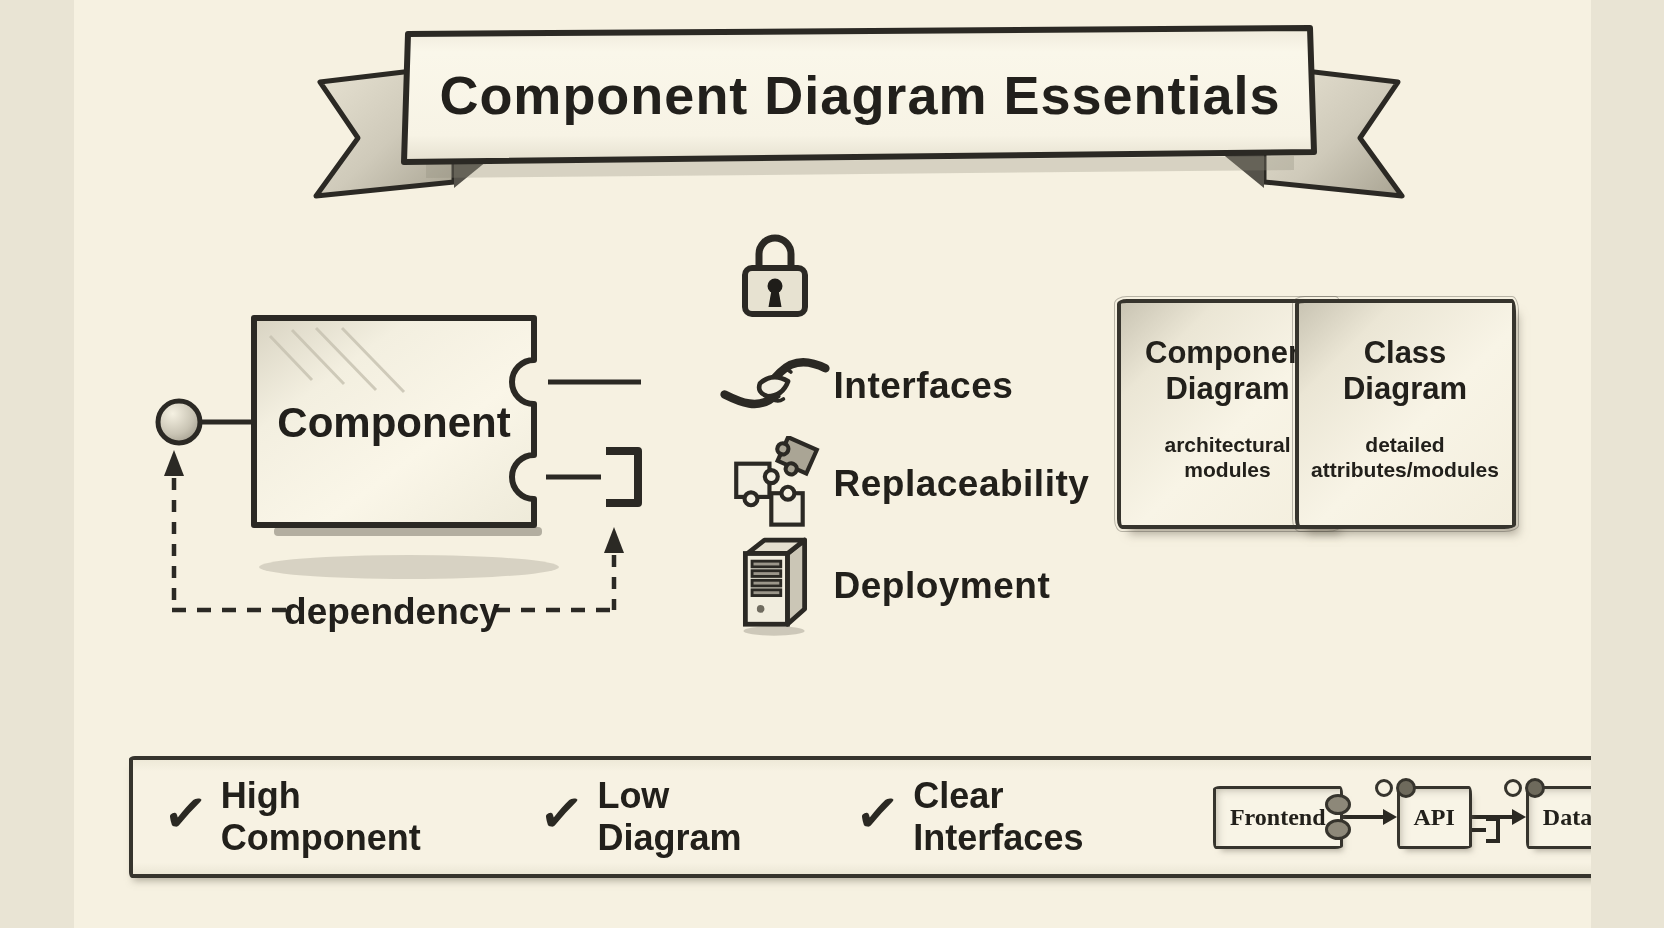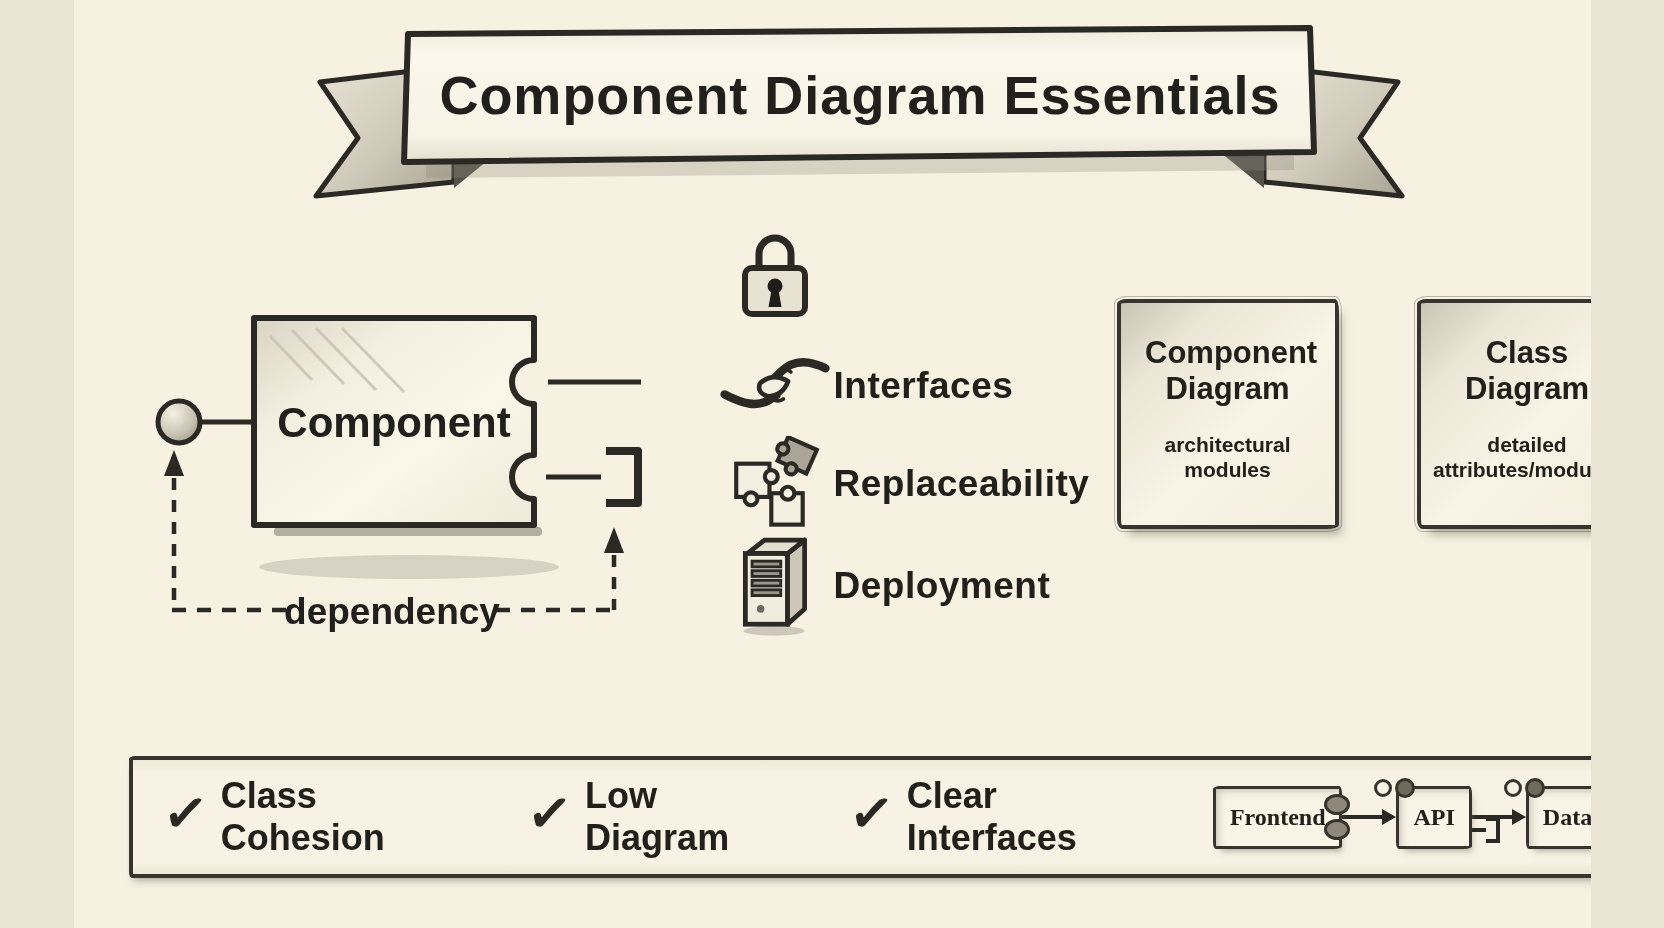--- a/index.html
+++ b/index.html
@@ -29,21 +29,21 @@
   .compare-box{
     position:absolute;top:299px;height:230px;box-sizing:border-box;
     border:4px solid #36342d;
     border-radius:10px 4px 12px 5px/5px 12px 4px 10px;
     outline:1.5px solid rgba(70,66,56,.35);outline-offset:2px;
     background:linear-gradient(135deg,#c9c4b3 0%,#ebe6d5 22%,#f8f4e6 55%,#f3eedd 100%);
     box-shadow:7px 10px 9px -5px rgba(118,112,96,.55);
     text-align:center;padding-top:32px;
   }
   .box1{left:1043px;width:222px;}
-  .box2{left:1343px;width:221px;}
+  .box2{left:1221px;width:221px;}
   .cmp-title{font-size:31px;font-weight:bold;line-height:1.16;max-width:165px;margin:0 auto;color:#22201b;}
   .cmp-sub{font-size:21px;font-weight:bold;line-height:1.18;margin-top:26px;padding:0 4px;color:#22201b;}
 
   
   .bottom-bar{
     position:absolute;left:55px;top:756px;width:1558px;height:122px;box-sizing:border-box;
     border:4px solid #36342d;border-radius:6px 3px 8px 3px/3px 8px 3px 6px;
     background:linear-gradient(180deg,#eee9d8 0,#f7f2e3 10%,#f7f2e3 90%,#ece7d6 100%);
     box-shadow:0 7px 7px -4px rgba(118,112,96,.5);
     display:flex;align-items:center;padding:0 16px 0 30px;gap:46px;
@@ -212,21 +212,21 @@
   </div>
   <div class="compare-box box2">
     <div class="cmp-title">Class Diagram</div>
     <div class="cmp-sub">detailed attributes/modules</div>
   </div>
 
   <div class="bottom-bar">
 
     <div class="check-item">
       <span class="check-glyph">✓</span>
-      <span class="check-label">Class Cohesion</span>
+      <span class="check-label">High Component</span>
     </div>
     <div class="check-item">
       <span class="check-glyph">✓</span>
       <span class="check-label">Low Diagram</span>
     </div>
     <div class="check-item">
       <span class="check-glyph">✓</span>
       <span class="check-label">Clear Interfaces</span>
     </div>
 

